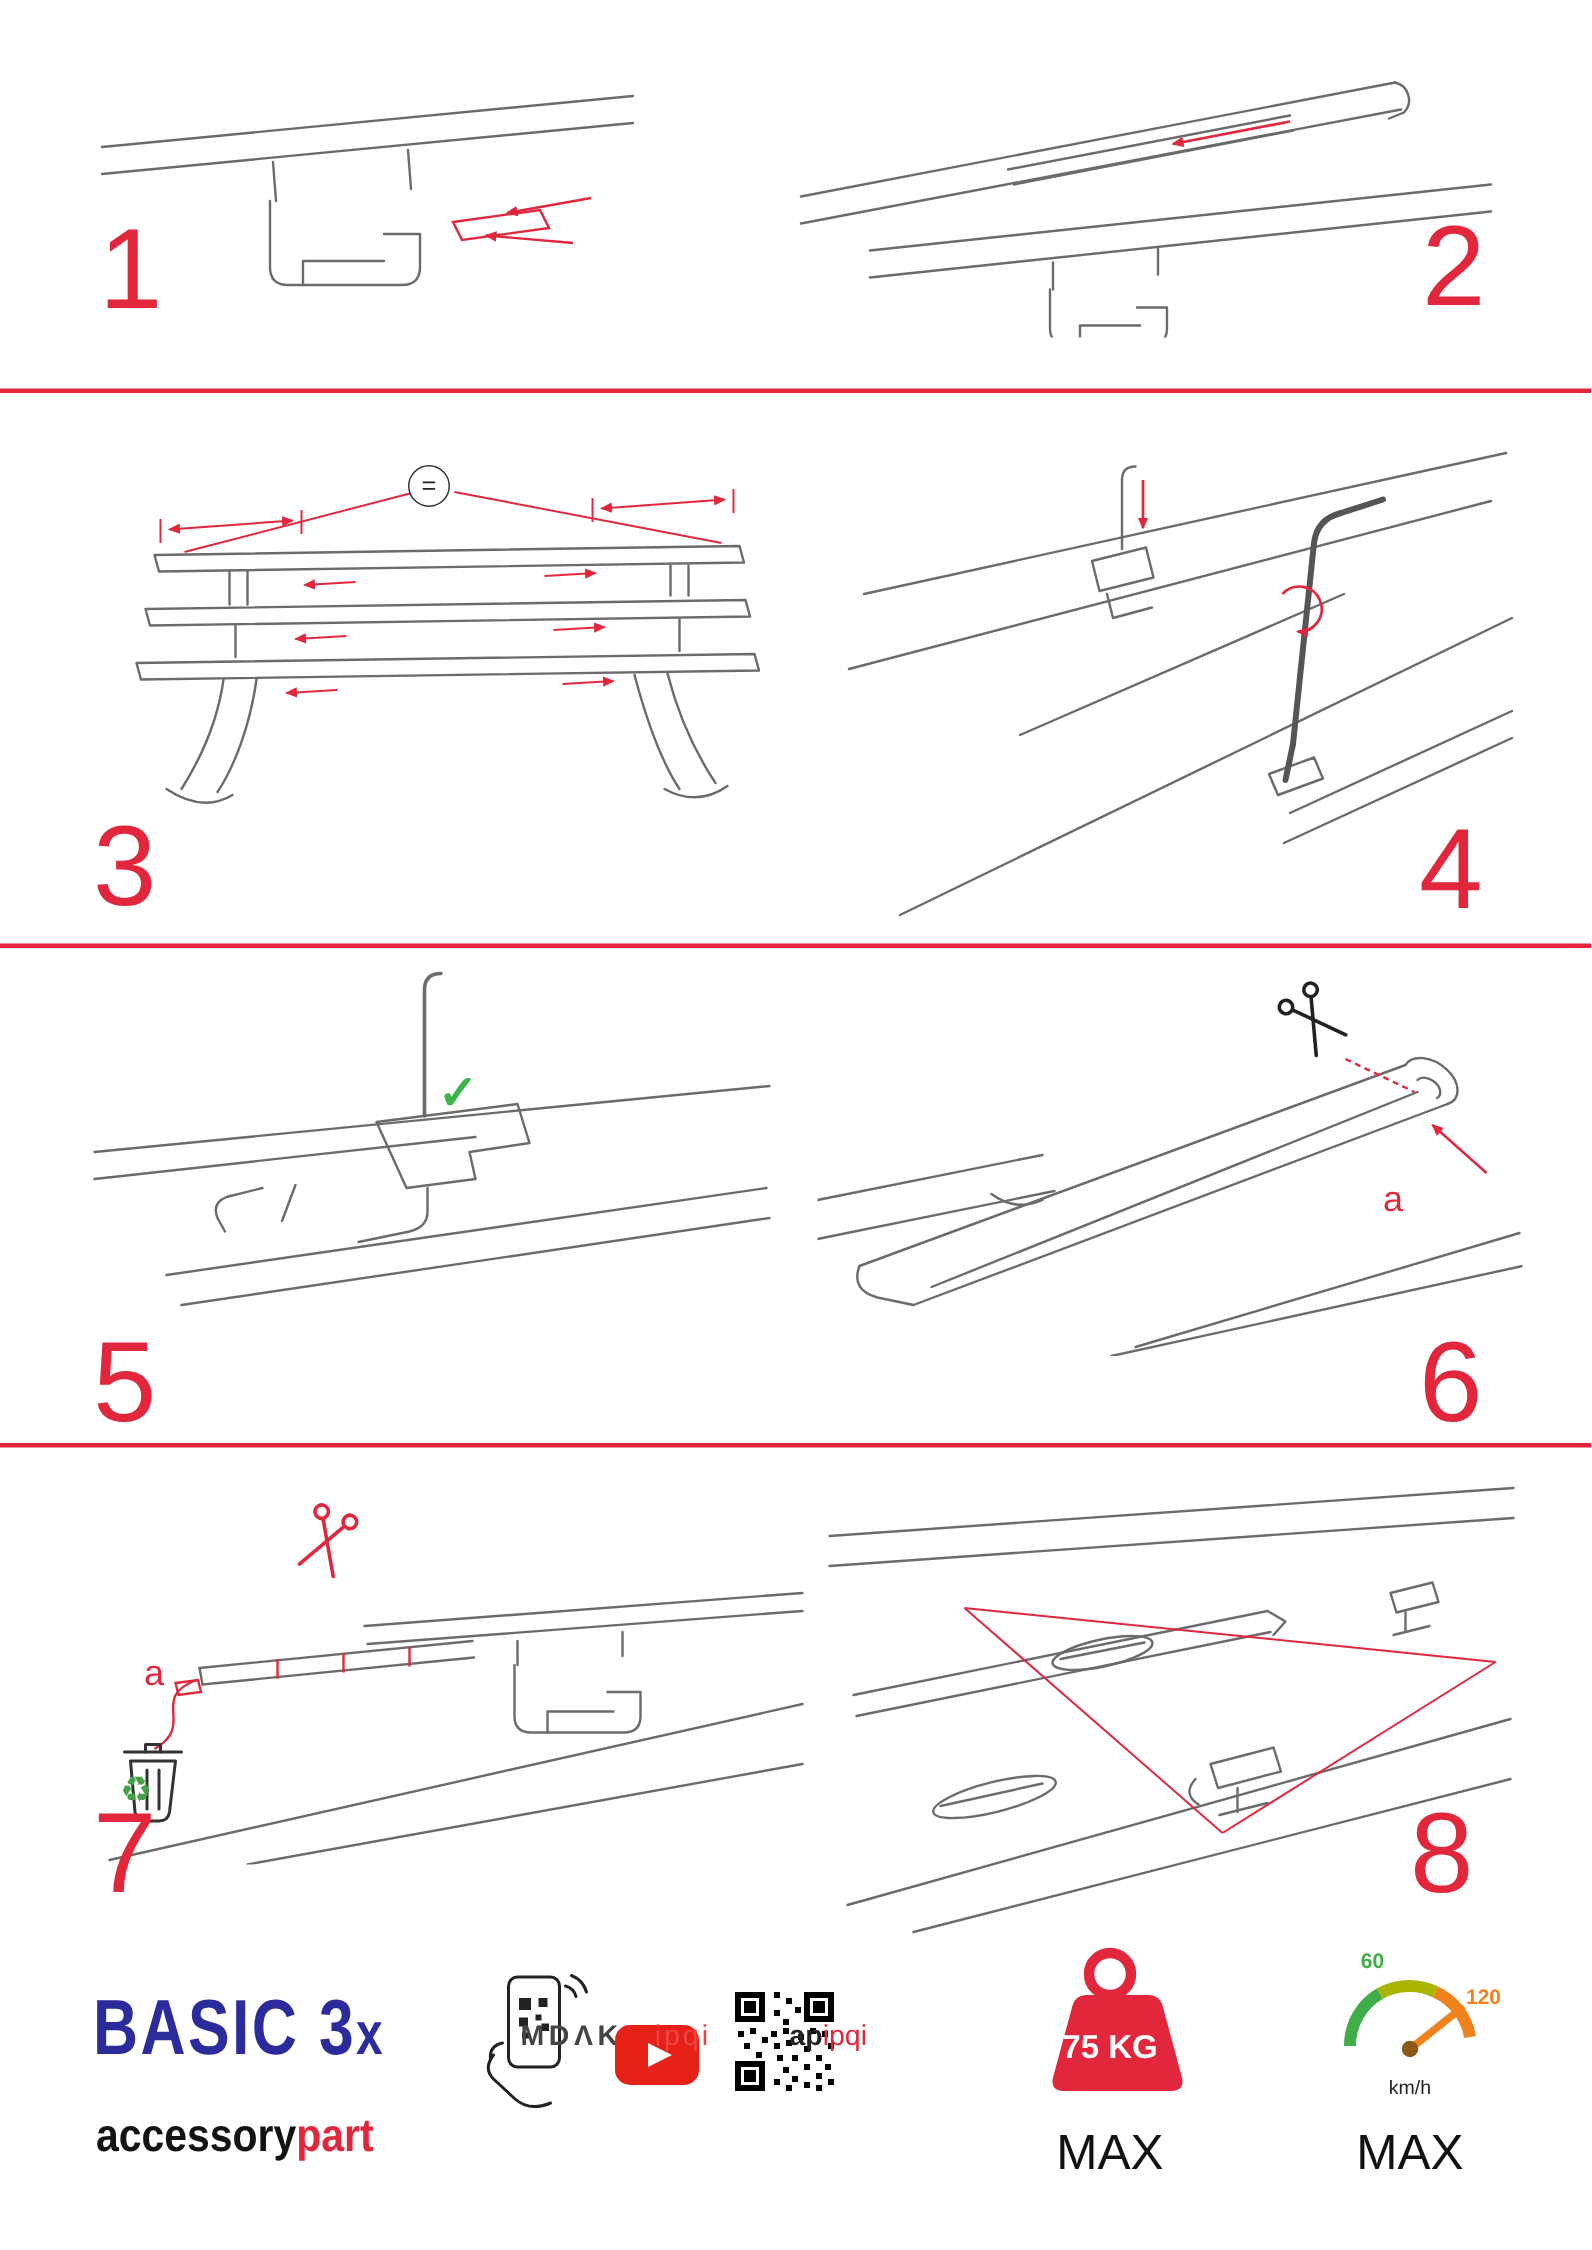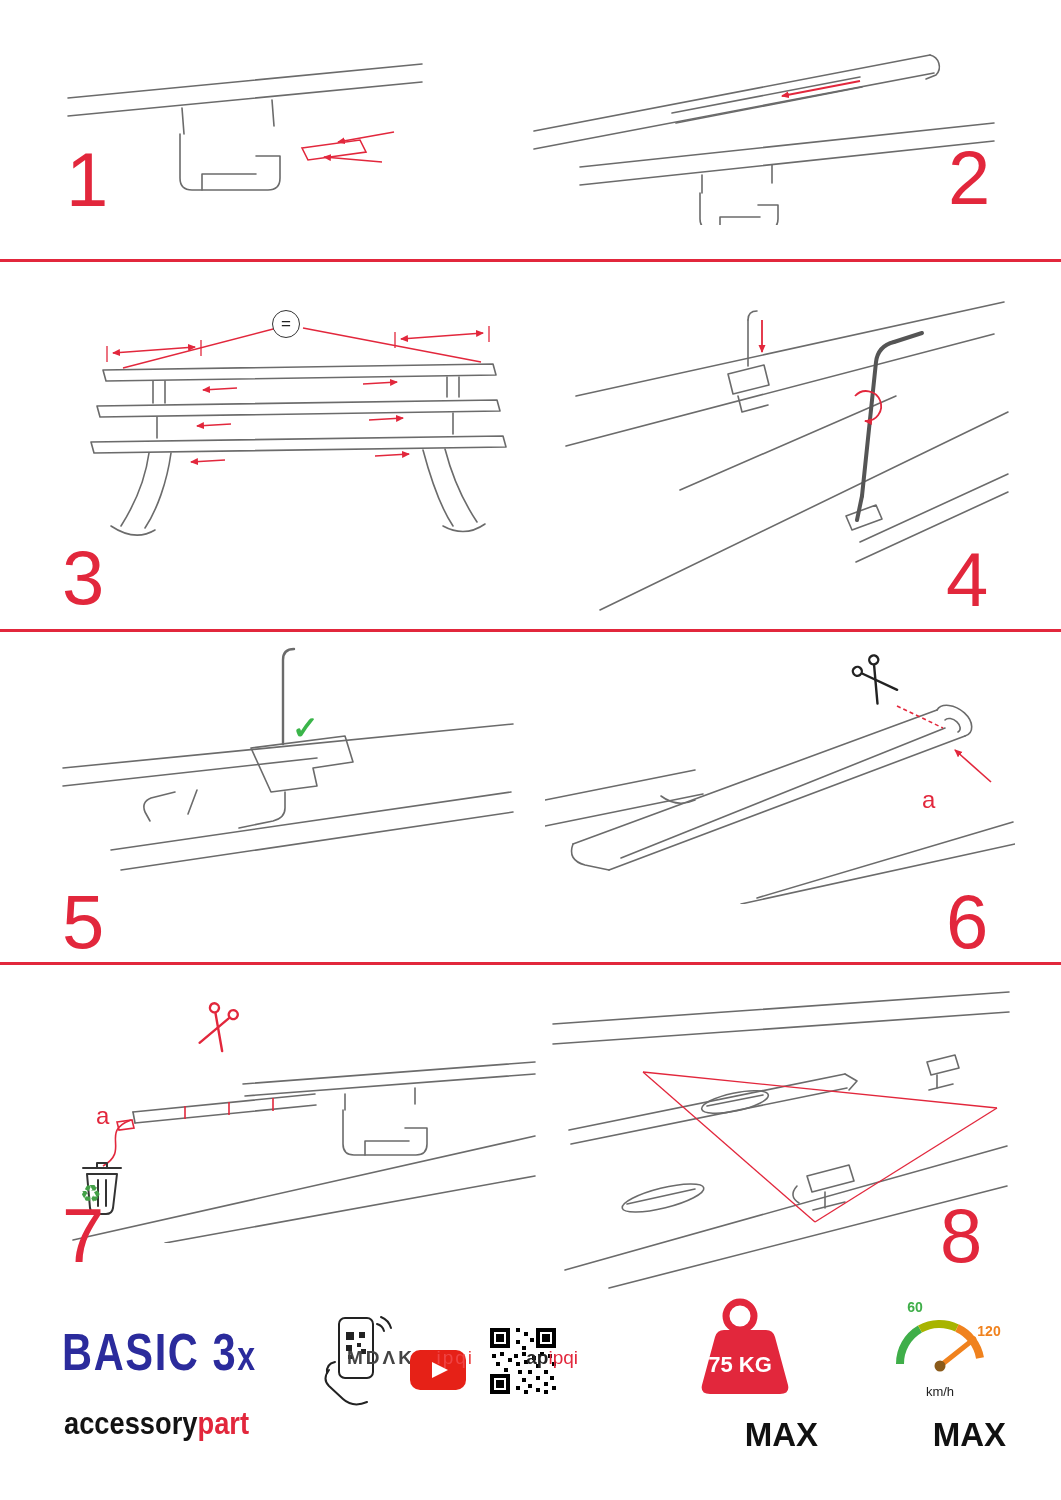--- a/index.html
+++ b/index.html
@@ -18,21 +18,21 @@
     letter-spacing:2px;transform:scaleX(.8);transform-origin:0 50%;white-space:nowrap}
   .brand-basic .sub{font-size:40px}
   .brand-accessory{position:absolute;left:64px;top:1408px;font-size:31px;font-weight:bold;color:#131313;line-height:1;
     transform:scaleX(.88);transform-origin:0 50%;white-space:nowrap}
   .brand-accessory .part{color:#e2273c}
   .logo-caption{position:absolute;top:1348px;font-size:19px;color:#3a3a3a;text-align:right;line-height:1;font-weight:600}
   .cap-mdak{left:295px;width:120px;letter-spacing:3px;color:#444}
   .cap-ipqi{left:404px;width:70px;color:#ef4444;letter-spacing:2px;font-weight:500}
   .cap-apline{left:478px;width:100px;color:#222}
   .cap-apline .line{color:#e2273c;font-weight:500}
-  .max-label{position:absolute;top:1418px;font-size:33px;font-weight:bold;color:#111;text-align:right;line-height:1}
+  .max-label{position:absolute;top:1418px;font-size:33px;font-weight:normal;color:#111;text-align:center;line-height:1}
   .max-weight{left:662px;width:156px}
   .max-speed{left:874px;width:132px}
   svg text{font-family:"Liberation Sans",sans-serif}
 </style>
 </head>
 <body>
 
 <div class="page">
 
   <svg class="art" style="left:60px;top:50px" width="370" height="185" viewBox="0 0 370 185">

